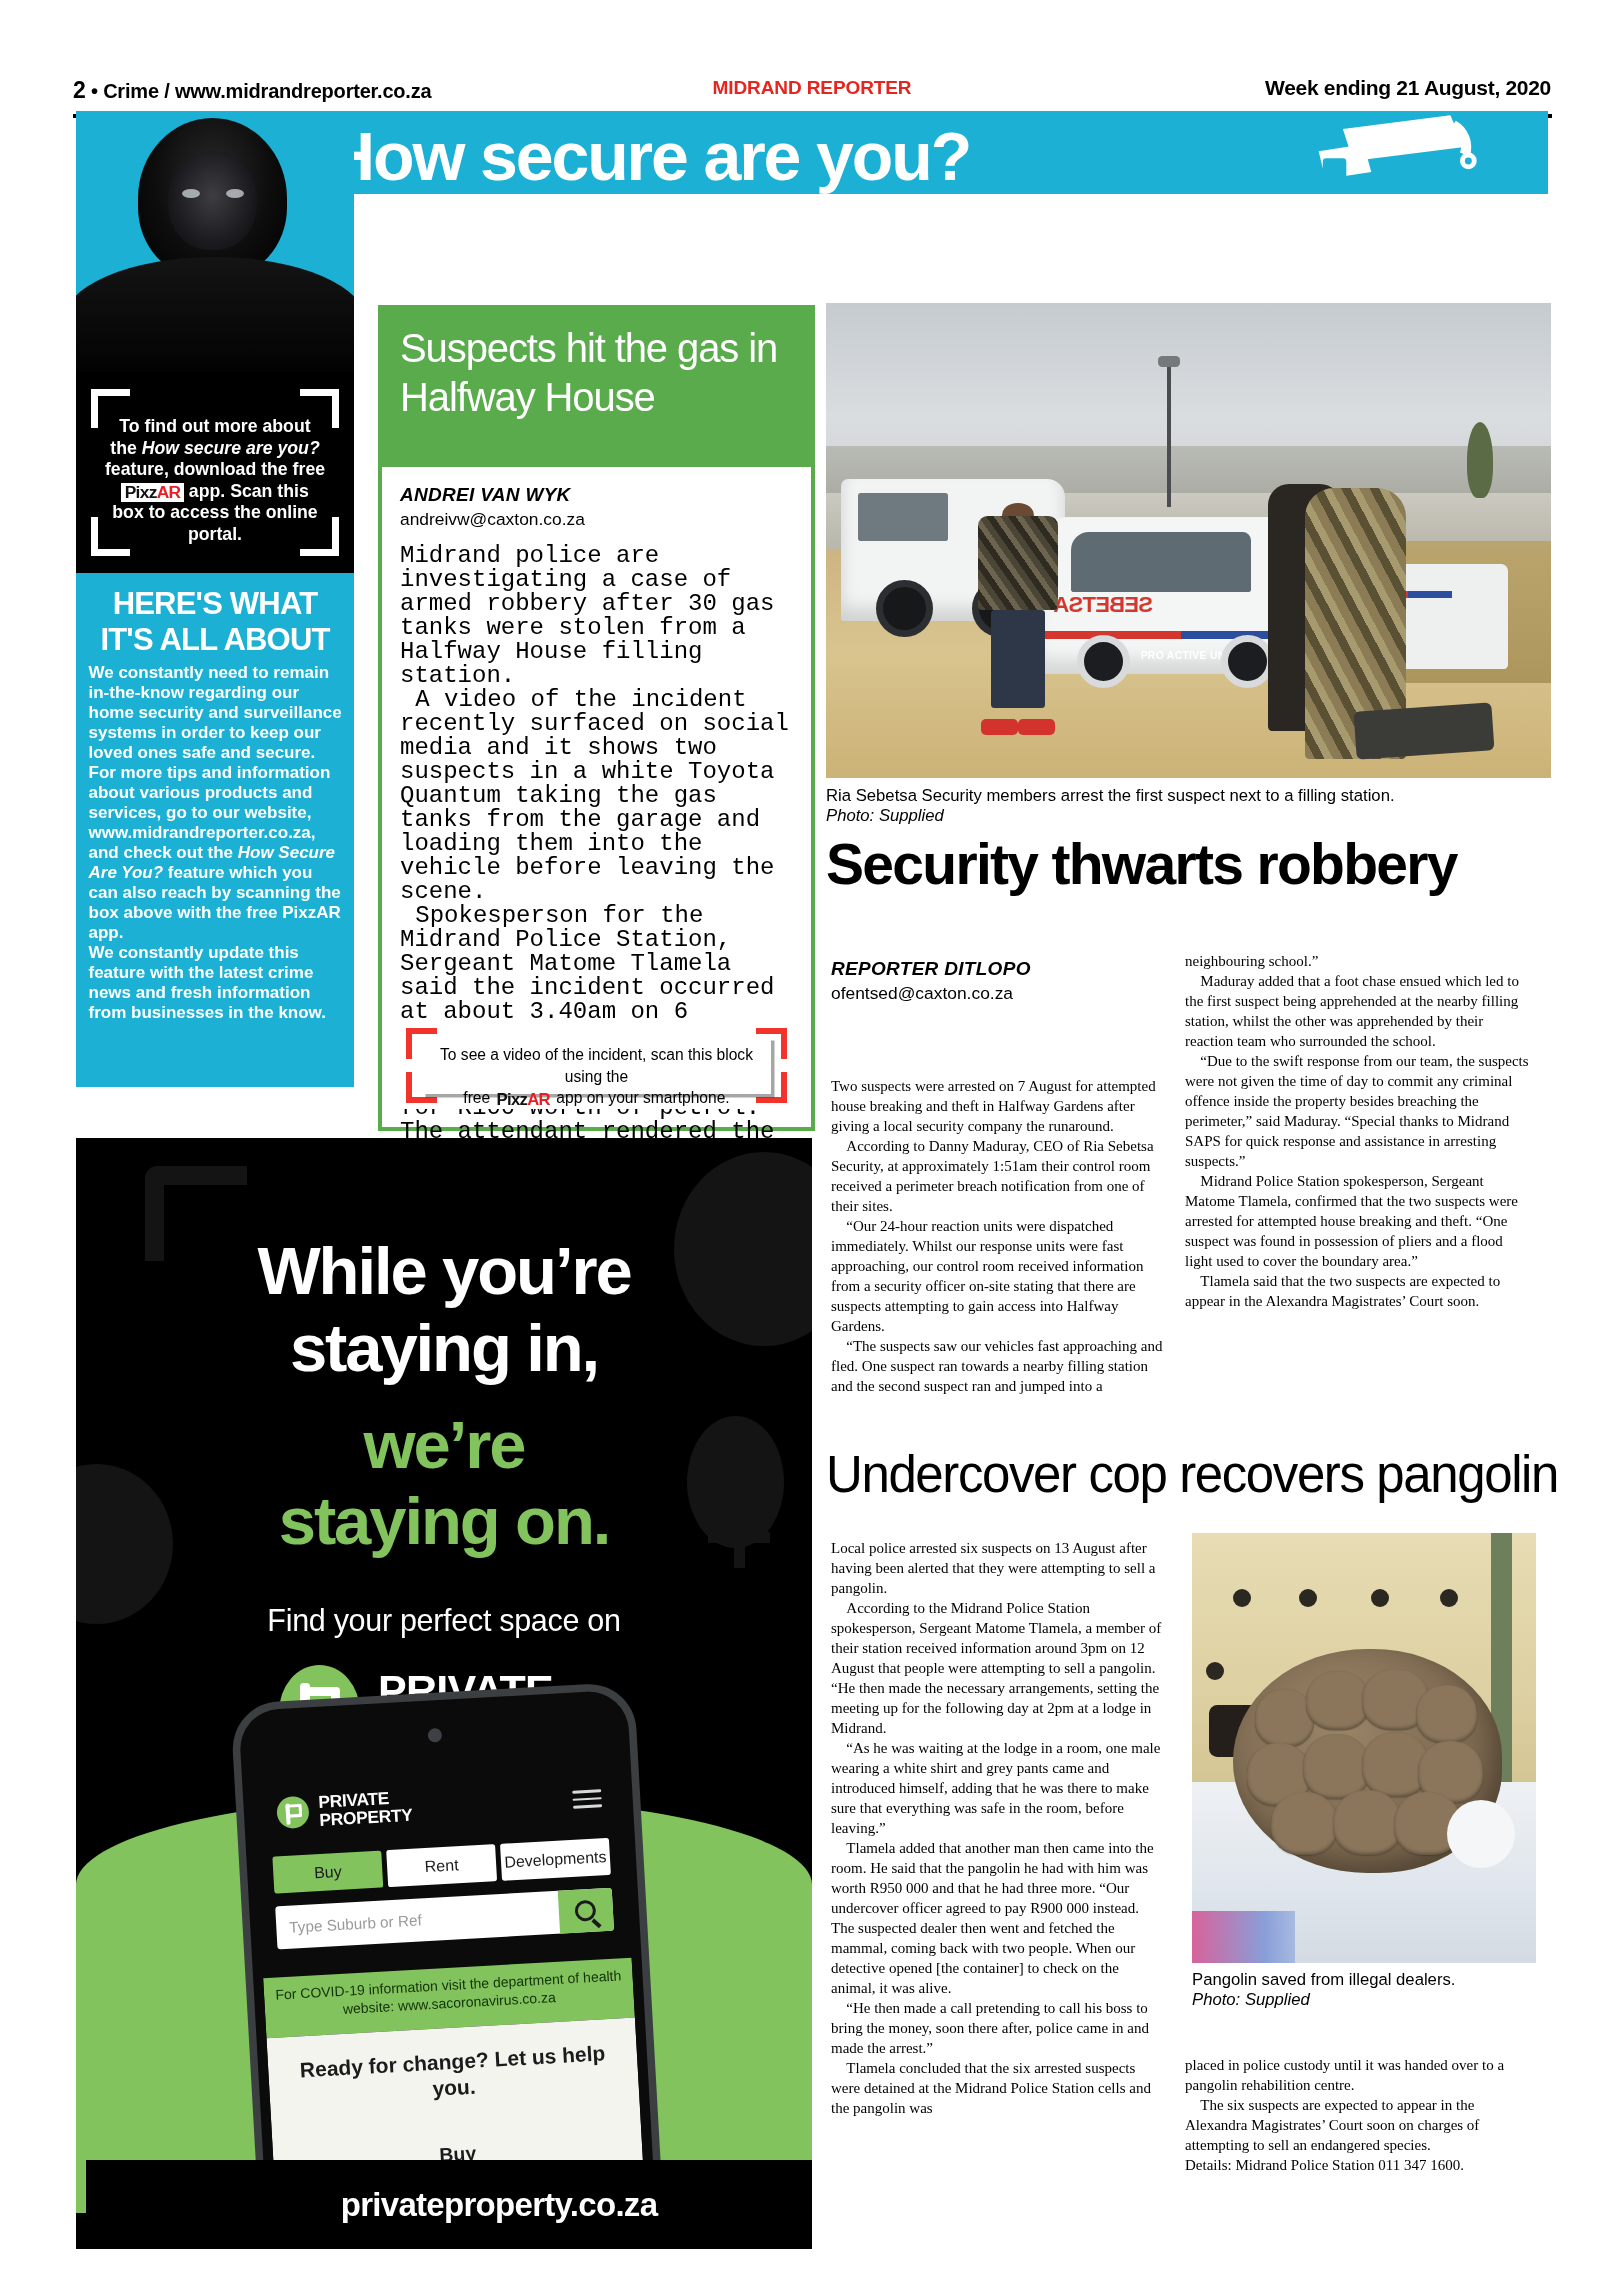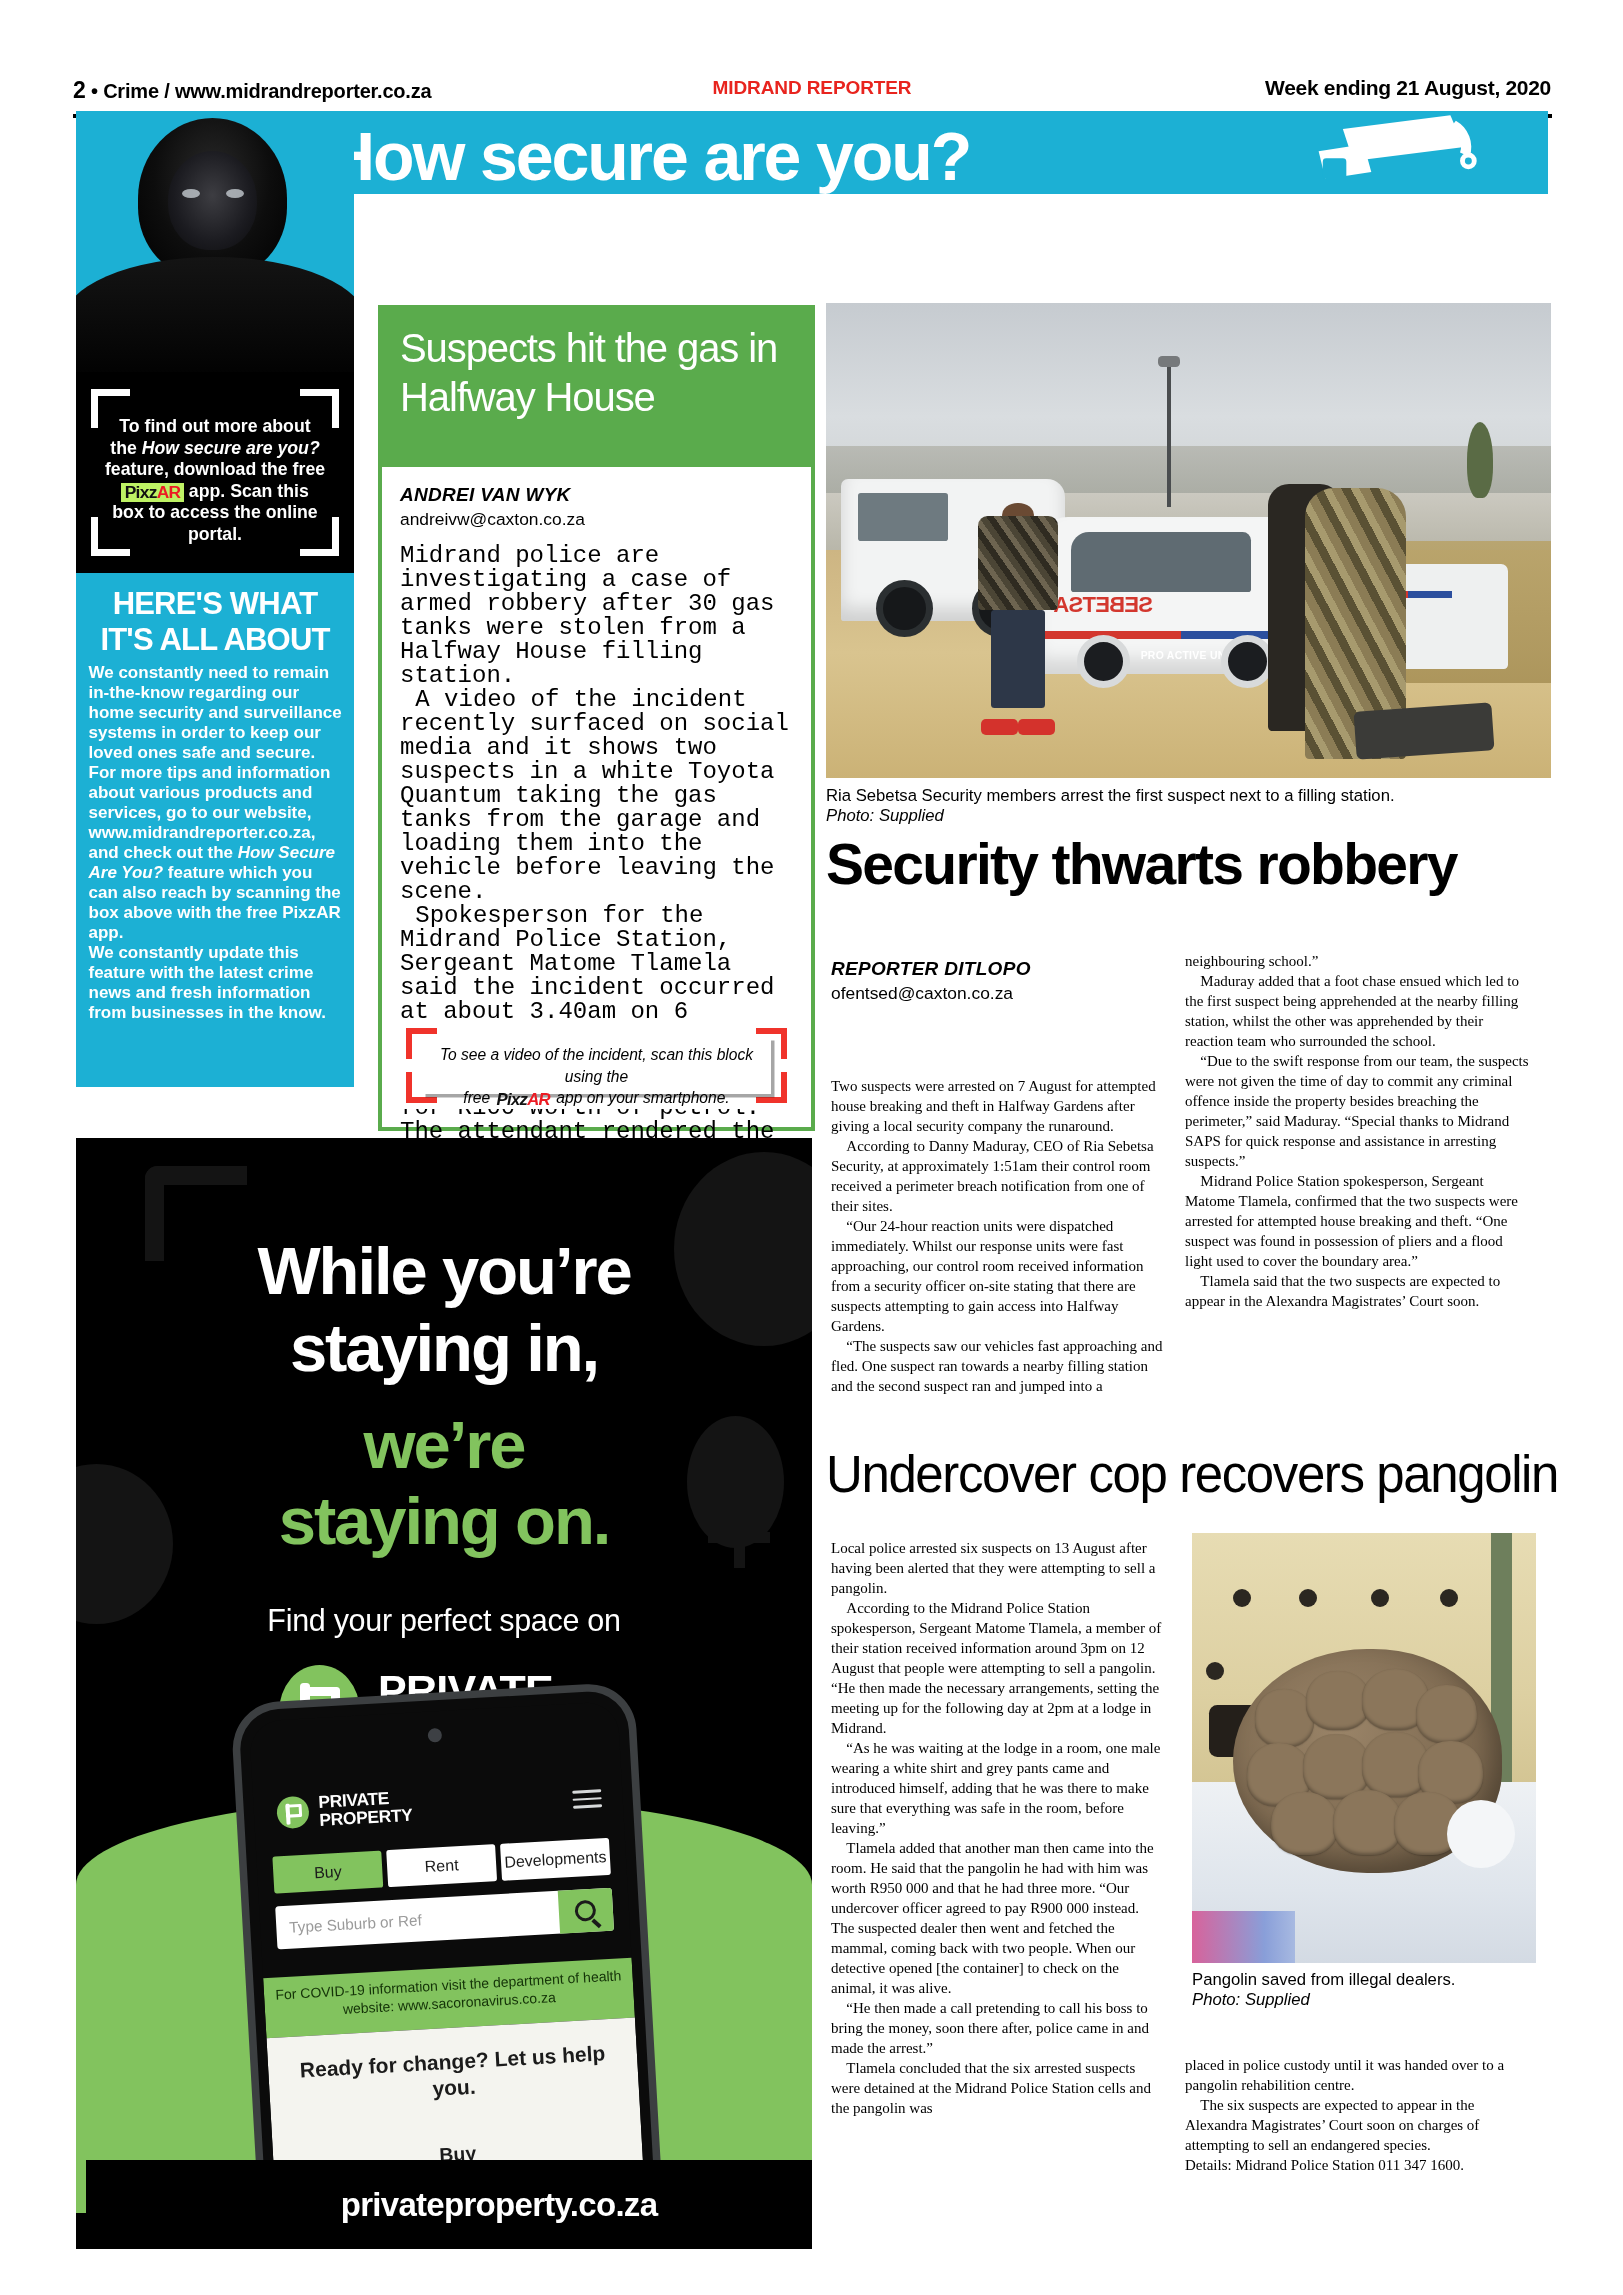--- a/index.html
+++ b/index.html
@@ -53,21 +53,21 @@
   .corner.tl{border-left:7.6px solid #fff;border-top:7.6px solid #fff;}
   .corner.tr{border-right:7.6px solid #fff;border-top:7.6px solid #fff;}
   .corner.bl{border-left:7.6px solid #fff;border-bottom:7.6px solid #fff;}
   .corner.br{border-right:7.6px solid #fff;border-bottom:7.6px solid #fff;}
   #scanbox .tl{left:15.3px;top:16.7px;} #scanbox .tr{right:15.3px;top:16.7px;}
   #scanbox .bl{left:15.3px;bottom:16.7px;} #scanbox .br{right:15.3px;bottom:16.7px;}
   #scantext{position:absolute;left:26px;right:26px;top:44px;color:#fff;
       font-family:"Liberation Sans",sans-serif;font-weight:bold;font-size:17.7px;
       line-height:21.5px;text-align:center;}
   #scantext i{font-style:italic;}
-  .pixzar-chip{display:inline-block;background:#bef264;padding:0.7px 3.5px;
+  .pixzar-chip{display:inline-block;background:#ffffff;padding:0.7px 3.5px;
       vertical-align:-1.4px;line-height:1;}
   .pixzar-chip .p1{color:#111;font-family:"Liberation Sans",sans-serif;
       font-weight:bold;font-size:17.4px;letter-spacing:-0.7px;}
   .pixzar-chip .p2{color:#ec1c24;font-family:"Liberation Sans",sans-serif;
       font-weight:bold;font-size:17.4px;letter-spacing:-0.7px;}
 
   
   #infopanel{left:76px;top:573px;width:278px;height:514px;background:#1cb0d4;}
   #infotitle{position:absolute;left:9.7px;right:9.7px;top:12.5px;color:#fff;
      font-family:"Liberation Sans",sans-serif;font-weight:bold;font-size:31px;
@@ -89,21 +89,21 @@
        font-style:italic;font-size:19px;letter-spacing:0.3px;}
   #gasemail{position:absolute;left:18px;top:200px;
        font-family:"Liberation Sans",sans-serif;font-size:17.4px;}
   #gasbody{position:absolute;left:18px;right:16.7px;top:235px;
        font-family:Liberation Mono, monospace;font-size:24px;line-height:24px;
        text-align:left;}
   #gasbody p{margin:0;text-indent:15.3px;}
   #gasbody p.first{text-indent:0;}
 
   #gasscan{position:absolute;left:16.7px;right:16.7px;bottom:18px;height:87px;
-       background:#fff;font-style:italic;}
+       background:#fff;}
   #gasscan .corner{width:25px;height:25px;}
   #gasscan .tl{left:7px;top:5.6px;border-left:6.2px solid #f0332b;border-top:6.2px solid #f0332b;}
   #gasscan .tr{right:7px;top:5.6px;border-right:6.2px solid #f0332b;border-top:6.2px solid #f0332b;}
   #gasscan .bl{left:7px;bottom:5.6px;border-left:6.2px solid #f0332b;border-bottom:6.2px solid #f0332b;}
   #gasscan .br{right:7px;bottom:5.6px;border-right:6.2px solid #f0332b;border-bottom:6.2px solid #f0332b;}
   #gasscan .inner{position:absolute;left:23.6px;right:23.6px;top:15.3px;bottom:15.3px;
        background:#fff;box-shadow:3.5px 3.5px 0 rgba(0,0,0,.35);
        font-family:"Liberation Sans",sans-serif;font-size:15.6px;line-height:21.5px;
        text-align:center;padding-top:7px;box-sizing:border-box;}
   #gasscan .pixzar-chip{background:transparent;padding:0 2.1px;}

